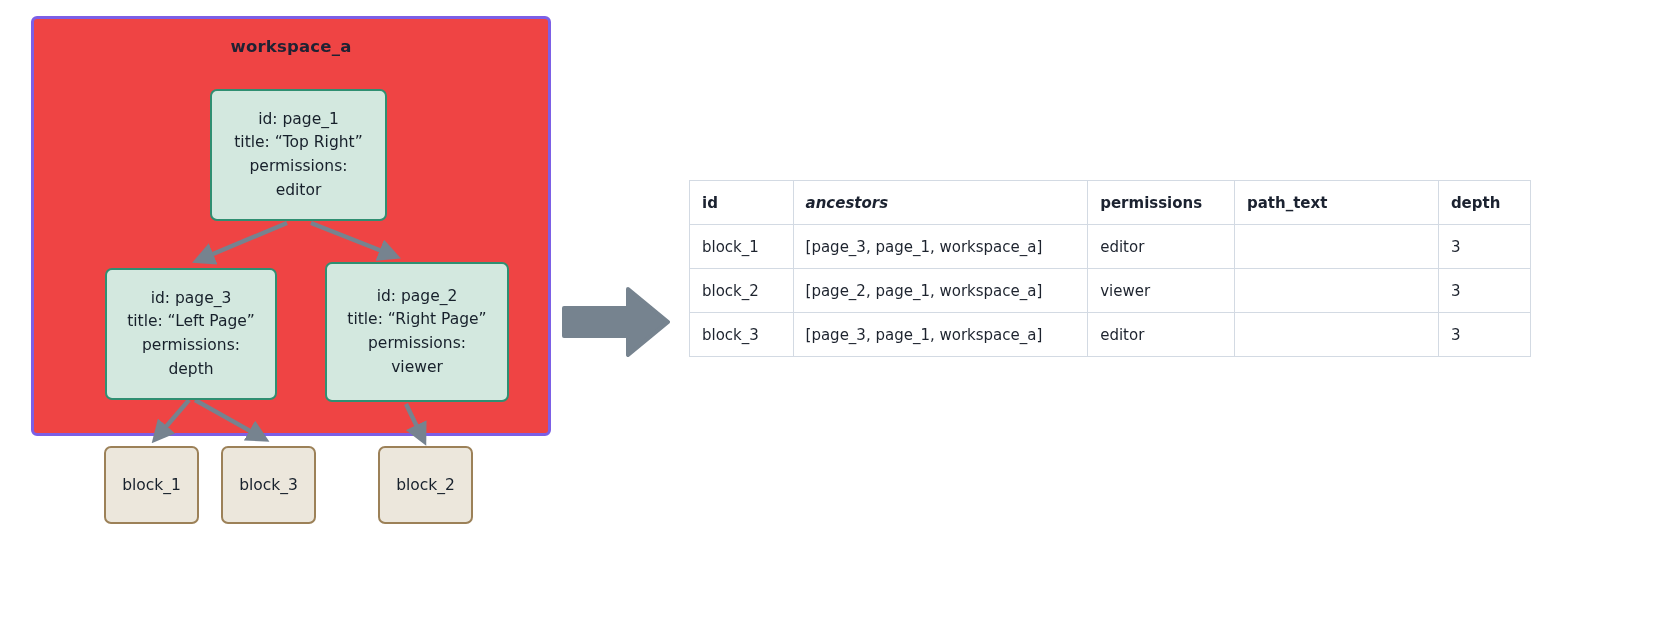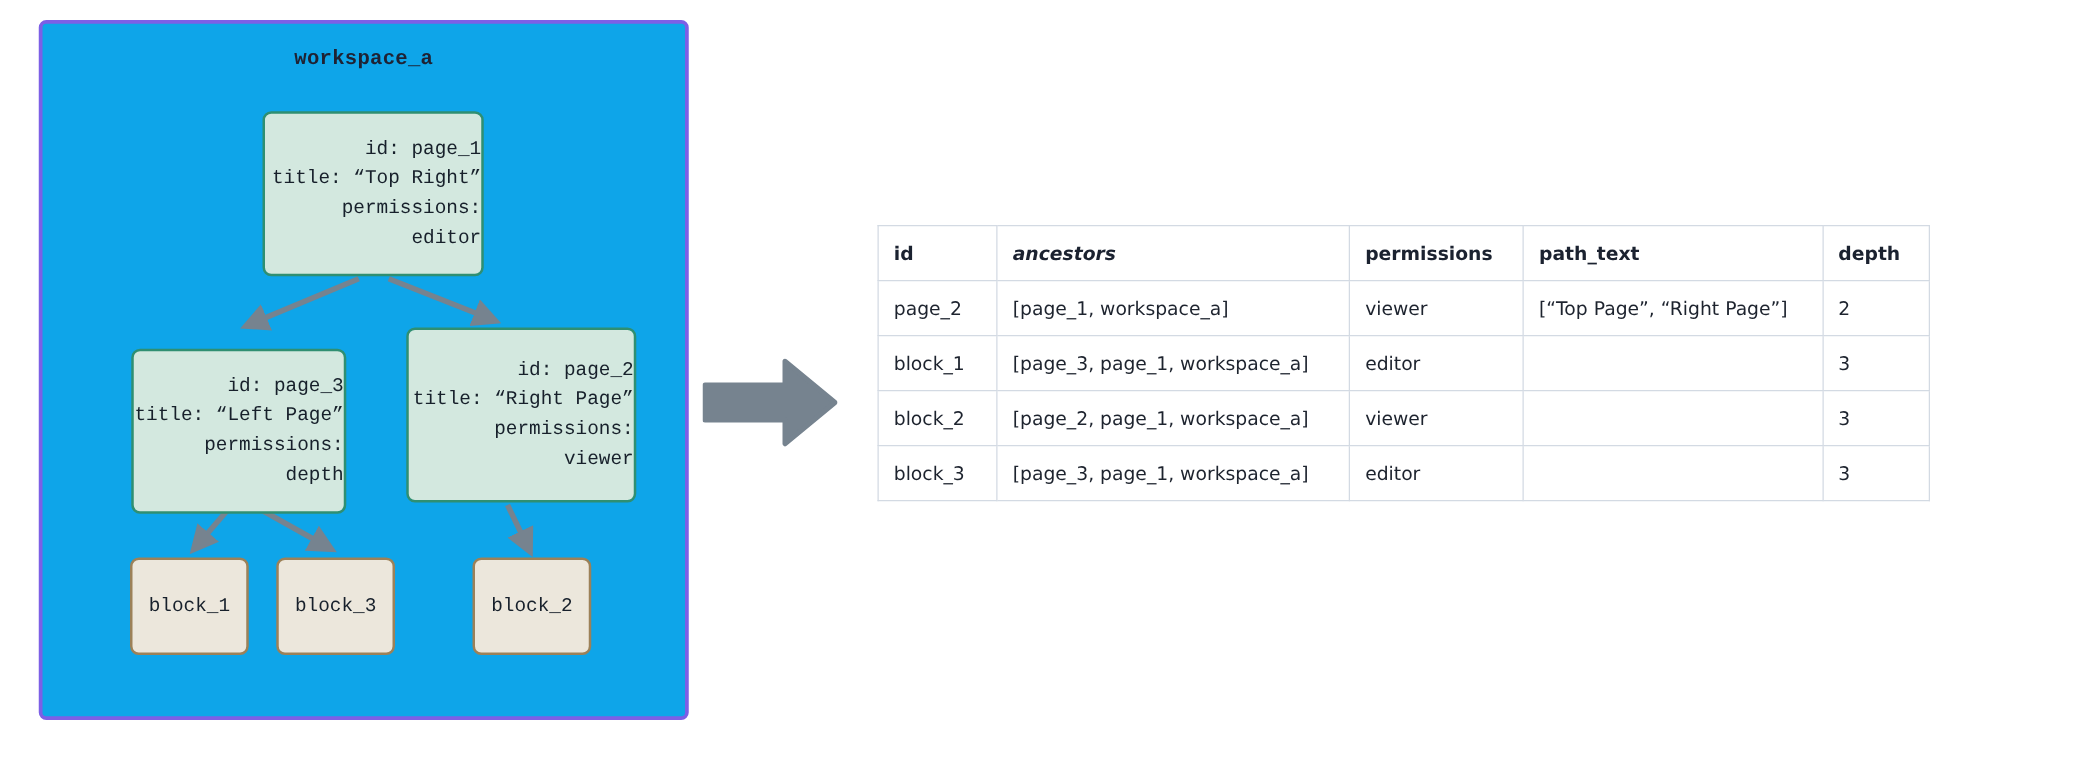--- a/index.html
+++ b/index.html
@@ -14,26 +14,25 @@
     font-family: "DejaVu Sans", "Liberation Sans", sans-serif;
     overflow: hidden;
   }
 
   
   #workspace-panel {
     position: absolute;
     left: 31px;
     top: 16px;
     width: 520px;
-    height: 560px;
-    background: #0ea5e9;
+    height: 420px;
+    background: #ef4444;
     border: 3px solid #7c5fe6;
     border-radius: 6px;
     box-sizing: border-box;
-    font-family: Liberation Mono, monospace;
   }
   #workspace-title {
     position: absolute;
     left: 0;
     top: 18px;
     width: 100%;
     text-align: center;
     font-size: 16.5px;
     font-weight: bold;
     color: #1f2233;
@@ -52,31 +51,31 @@
 
   
   .page-node {
     position: absolute;
     background: #d3e8df;
     border: 2px solid #2f8f72;
     border-radius: 7px;
     box-sizing: border-box;
     display: flex;
     flex-direction: column;
-    align-items: flex-end;
+    align-items: center;
     justify-content: center;
     color: #17202b;
     font-size: 15.5px;
     line-height: 1.52;
     text-align: center;
   }
   .page-node .line { white-space: nowrap; }
 
   #node-page-1 { left: 176px; top: 70px;  width: 177px; height: 132px; }
-  #node-page-3 { left: 71px;  top: 260px; width: 172px; height: 132px; }
+  #node-page-3 { left: 71px;  top: 249px; width: 172px; height: 132px; }
   #node-page-2 { left: 291px; top: 243px; width: 184px; height: 140px; }
 
   
   .block-node {
     position: absolute;
     background: #ece7dc;
     border: 2px solid #9c8158;
     border-radius: 7px;
     box-sizing: border-box;
     display: flex;
@@ -97,21 +96,20 @@
     width: 108px;
     height: 78px;
   }
 
   
   #result-table-wrap {
     position: absolute;
     left: 689px;
     top: 180px;
     width: 842px;
-    margin-left: 13px;
   }
   table.result-table {
     border-collapse: collapse;
     width: 842px;
     background: #ffffff;
     font-size: 15px;
     color: #1d232e;
   }
   table.result-table th,
   table.result-table td {
@@ -200,27 +198,20 @@
       <tr>
         <th class="col-id">id</th>
         <th class="col-ancestors">ancestors</th>
         <th class="col-perms">permissions</th>
         <th class="col-path">path_text</th>
         <th class="col-depth">depth</th>
       </tr>
     </thead>
     <tbody>
       <tr>
-        <td>page_2</td>
-        <td>[page_1, workspace_a]</td>
-        <td>viewer</td>
-        <td>[“Top Page”, “Right Page”]</td>
-        <td>2</td>
-      </tr>
-      <tr>
         <td>block_1</td>
         <td>[page_3, page_1, workspace_a]</td>
         <td>editor</td>
         <td></td>
         <td>3</td>
       </tr>
       <tr>
         <td>block_2</td>
         <td>[page_2, page_1, workspace_a]</td>
         <td>viewer</td>

